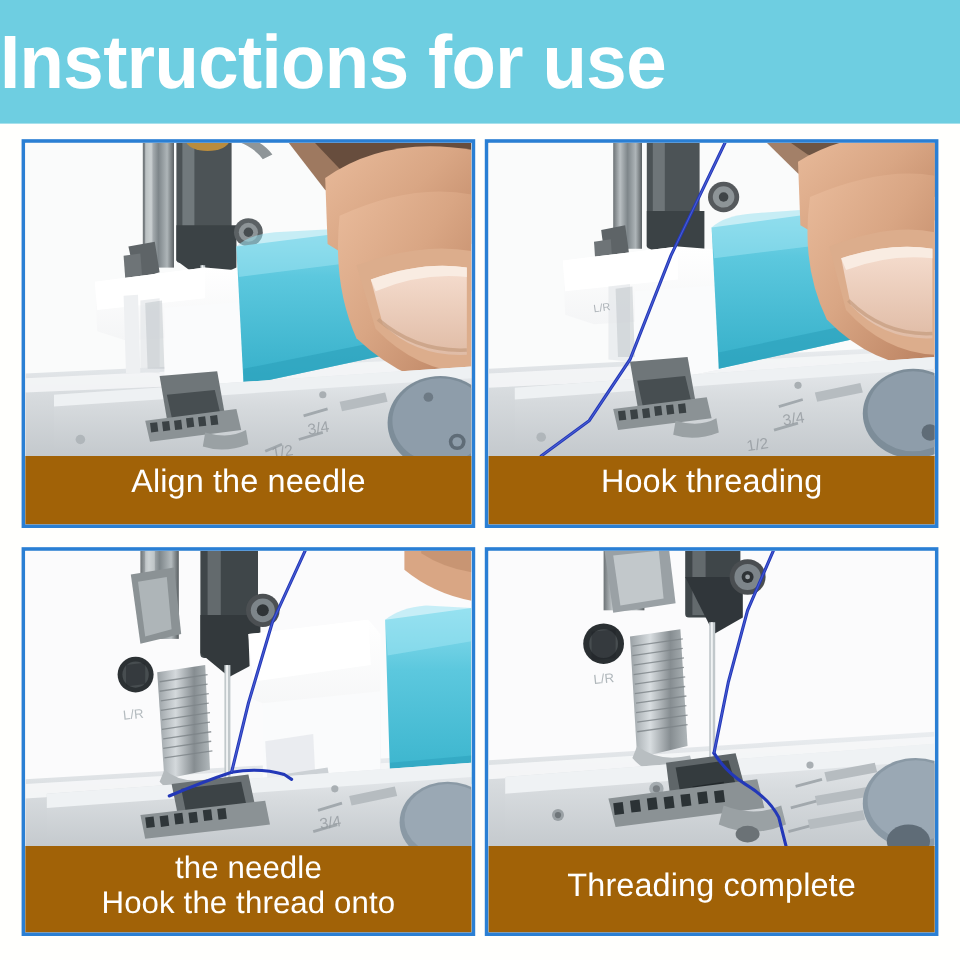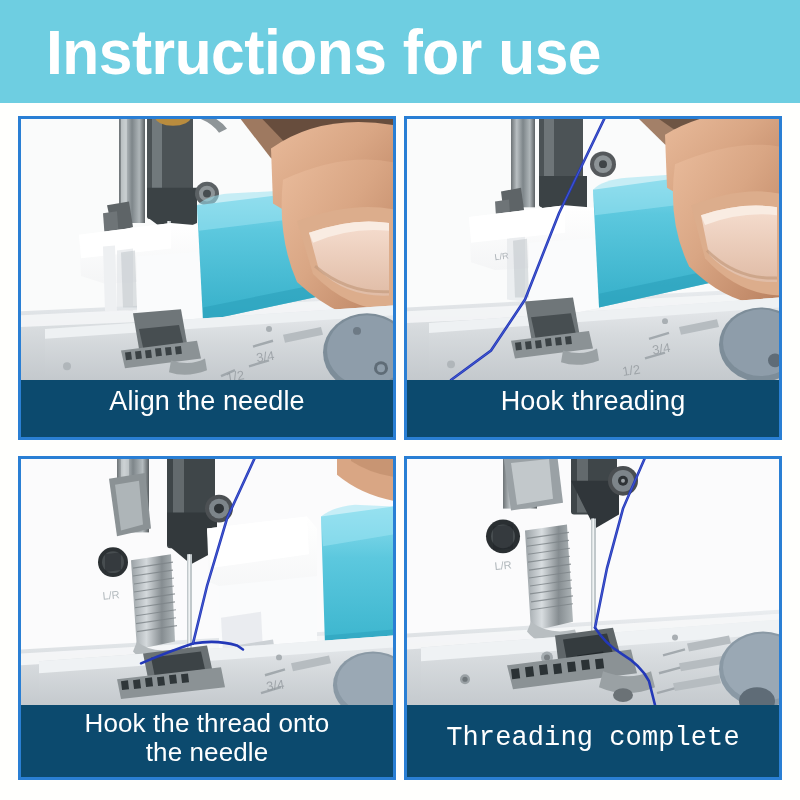--- a/index.html
+++ b/index.html
@@ -25,21 +25,20 @@
   #header-banner {
     position: absolute;
     left: 0; top: 0;
     width: 800px;
     height: 103px;
     background: #6ecee1;
     display: flex;
     align-items: center;
     justify-content: flex-start;
     box-sizing: border-box;
-    padding-left: 46px;
   }
   #header-title {
     color: #ffffff;
     font-family: "Liberation Sans", sans-serif;
     font-weight: bold;
     font-size: 63px;
     line-height: 1;
     letter-spacing: -0.5px;
     transform: scaleX(0.96);
     transform-origin: left center;
@@ -75,41 +74,41 @@
     overflow: hidden;
     background: #eceef0;
   }
   .card-photo svg {
     display: block;
     width: 100%;
     height: 100%;
   }
   .card-caption {
     flex: 0 0 auto;
-    background: #0c4a6e;
+    background: #a16207;
     color: #ffffff;
     text-align: center;
     font-family: "Liberation Sans", sans-serif;
     font-size: 27px;
     line-height: 1.12;
     letter-spacing: 0.1px;
     padding: 6px 6px 9px 6px;
     box-sizing: border-box;
   }
   .card-caption.two-line {
     font-size: 26px;
     line-height: 1.1;
     padding: 4px 6px 7px 6px;
   }
   .cap-line { display: block; }
 
   
   #card-1 .card-caption, #card-2 .card-caption { height: 57px; }
   #card-3 .card-caption, #card-4 .card-caption { height: 72px; }
-  #card-4 .card-caption { padding-top: 18px; font-family: Liberation Mono, monospace; }
+  #card-4 .card-caption { padding-top: 18px; }
 </style>
 </head>
 <body>
 
 <div id="page">
 
   <div id="header-banner">
     <div id="header-title">Instructions for use</div>
   </div>
 
@@ -478,22 +477,22 @@
             <rect x="160" y="217" width="7" height="9" transform="rotate(-7 160 217)"></rect>
           </g>
 
           <path d="M236 -6 L206 60 L186 128 L172 186" stroke="#2338b8" stroke-width="2.6" fill="none" stroke-linecap="round"></path>
           <path d="M172 186 Q196 182 216 188 L222 192" stroke="#2338b8" stroke-width="2.6" fill="none" stroke-linecap="round"></path>
           <path d="M172 186 Q148 194 120 206" stroke="#2338b8" stroke-width="2.6" fill="none" stroke-linecap="round"></path>
           <path d="M236 -6 L206 60 L186 128 L172 186" stroke="#5f72e2" stroke-width="0.9" fill="none" opacity="0.65"></path>
         </svg>
       </div>
       <div class="card-caption two-line">
+        <span class="cap-line">the needle</span>
         <span class="cap-line">Hook the thread onto</span>
-        <span class="cap-line">the needle</span>
       </div>
     </div>
 
     <div class="card" id="card-4">
       <div class="card-photo">
         <svg viewBox="0 0 372 248" preserveAspectRatio="none">
           <defs>
             <linearGradient id="bgw4" x1="0" y1="0" x2="0" y2="1">
               <stop offset="0" stop-color="#fcfcfc"></stop>
                 <stop offset="0.74" stop-color="#f1f2f3"></stop>

